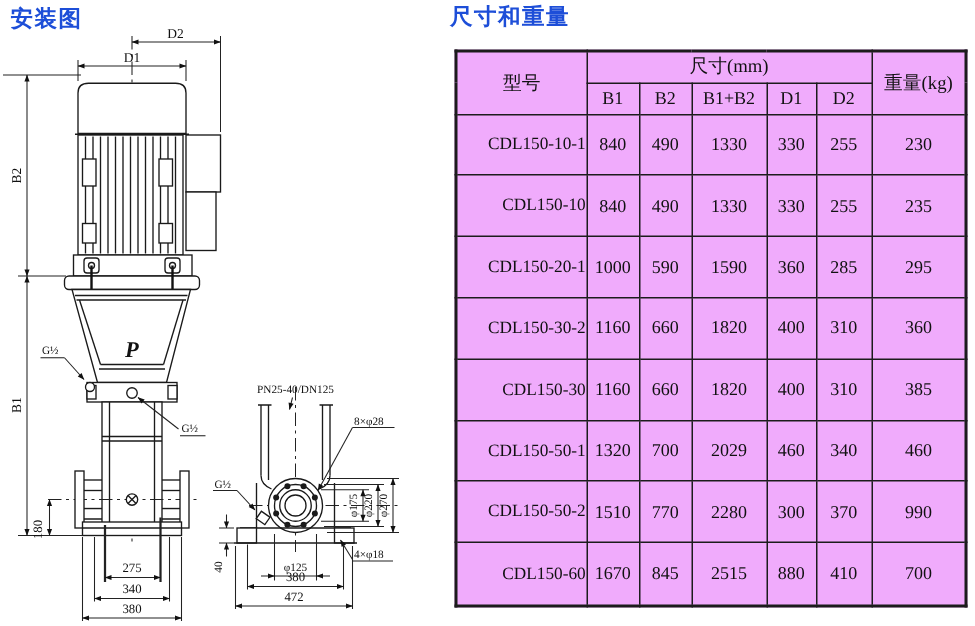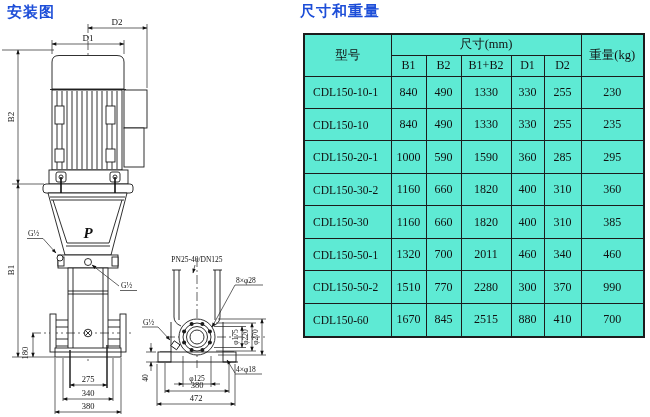--- a/index.html
+++ b/index.html
@@ -13,27 +13,27 @@
   svg text{font-family:"Liberation Serif","DejaVu Serif",serif;fill:#111;}
   .t9{font-size:9px;}
   .t85{font-size:8.5px;}
   .t75{font-size:7.5px;}
   .ln{stroke:#1a1a1a;stroke-width:0.9;fill:none;}
   .fw{stroke:#1a1a1a;stroke-width:0.9;fill:#ffffff;}
   .dim{stroke:#222;stroke-width:0.7;fill:none;}
   .dimb{stroke:#222;stroke-width:1.5;fill:none;}
   .cl{stroke:#222;stroke-width:0.7;fill:none;stroke-dasharray:9 3 2 3;}
   .arrow{stroke:#111;stroke-width:1.6;fill:none;}
-  table#dims{position:absolute;left:303px;top:33px;width:340px;height:305px;
-       border-collapse:collapse;table-layout:fixed;background:#5eead4;}
+  table#dims{position:absolute;left:303px;top:33px;width:340px;height:372px;
+       border-collapse:collapse;table-layout:fixed;background:#f0abfc;}
   table#dims td{border:1.6px solid #1c1c1c;text-align:center;vertical-align:middle;
        font-size:12px;padding:0;color:#111;}
   table#dims{border:2.2px solid #1c1c1c;}
   table#dims tr.hrow{height:21px;}
-  table#dims td.model{text-align:left;padding-left:8px;font-size:11.5px;}
+  table#dims td.model{text-align:right;padding-left:8px;font-size:11.5px;}
   table#dims td.hd{font-size:12.5px;}
 </style>
 </head>
 <body>
 
 <div class="title" id="diagram-title">安装图</div>
 <div class="title" id="table-title">尺寸和重量</div>
 
 <svg width="305" height="417" viewBox="0 0 305 417">
   <defs>
@@ -332,21 +332,21 @@
     <td>660</td>
     <td>1820</td>
     <td>400</td>
     <td>310</td>
     <td>385</td>
   </tr>
   <tr>
     <td class="model">CDL150-50-1</td>
     <td>1320</td>
     <td>700</td>
-    <td>2011</td>
+    <td>2029</td>
     <td>460</td>
     <td>340</td>
     <td>460</td>
   </tr>
   <tr>
     <td class="model">CDL150-50-2</td>
     <td>1510</td>
     <td>770</td>
     <td>2280</td>
     <td>300</td>

